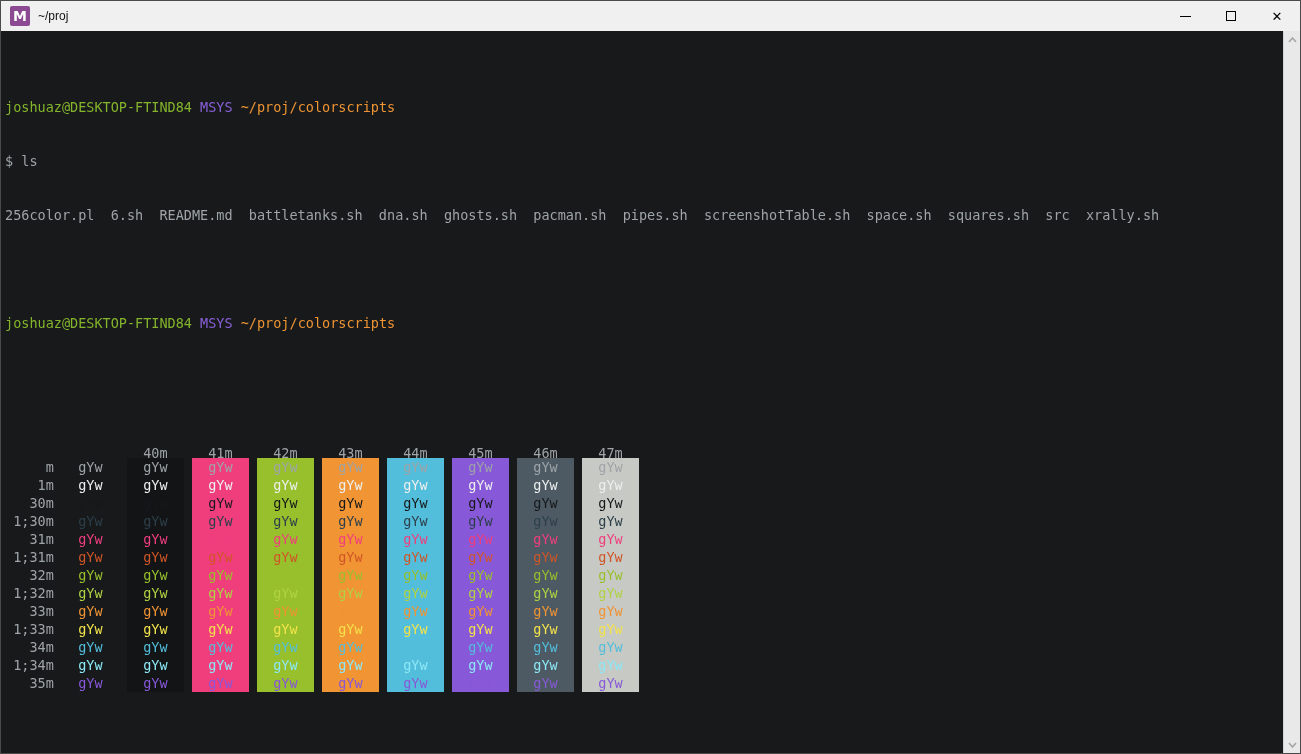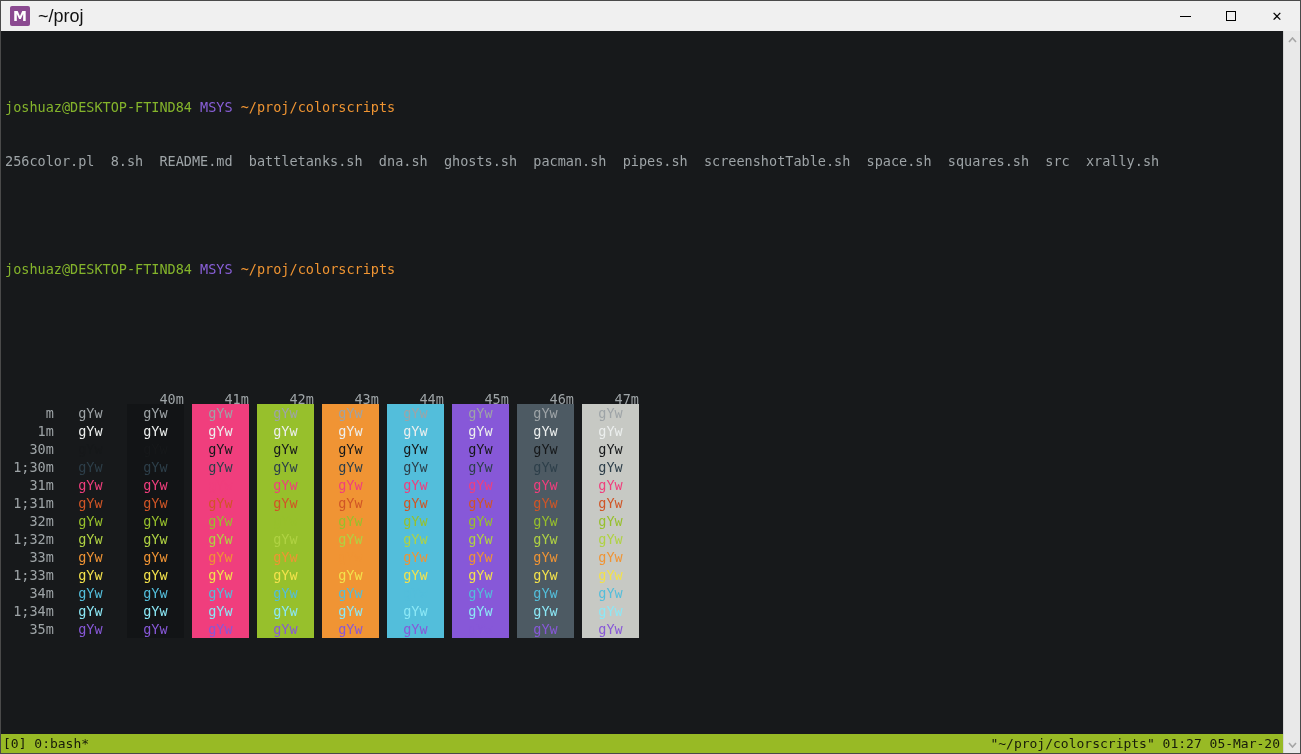--- a/index.html
+++ b/index.html
@@ -22,33 +22,33 @@
     color:var(--titlebar_fg);
   }
   .app-icon {
     width:20px; height:20px; margin-left:9px;
     background:var(--icon_bg);
     display:flex; align-items:center; justify-content:center;
     color:var(--icon_fg); font-weight:bold; font-size:14px;
     font-family:"DejaVu Sans", sans-serif;
     border-radius:2px;
   }
-  .title { margin-left:8px; font-size:18px; }
+  .title { margin-left:8px; font-size:12px; }
   .controls { margin-left:auto; display:flex; height:100%; }
   .ctl {
     width:46px; height:100%;
     display:flex; align-items:center; justify-content:center;
     cursor:default;
   }
   .glyph-min { width:11px; height:1px; background:#000; display:block; }
   .glyph-max { width:10px; height:10px; border:1px solid #000; display:block; }
   .glyph-close { font-size:13px; color:#000; font-family:"DejaVu Sans", sans-serif; }
 
   
-  .bodyrow { flex:1; display:flex; min-height:0; }
+  .bodyrow { flex:1; display:flex; min-height:0;gap:48px; }
   .termcol { flex:1; display:flex; flex-direction:column; min-width:0; }
 
   .screen {
     flex:1; overflow:hidden;
     background:var(--terminal_bg);
     color:var(--default_fg);
     font-size:13.5px; line-height:18px;
     padding:13px 0 0 4px;
     white-space:pre;
   }
@@ -57,21 +57,21 @@
   .e { color:var(--prompt_env); }
   .p { color:var(--prompt_path); }
   .c { color:var(--command_fg); }
 
   
   .trow { height:18px; white-space:nowrap; }
   .tlabel { display:inline-block; width:6ch; text-align:right; color:var(--default_fg); }
   .tcell { display:inline-block; width:8ch; }
   .tblock { display:inline-block; width:7ch; margin-left:1ch; text-align:center; height:18px; }
   .bold { font-weight:normal; }
-  .thead { color:var(--default_fg);text-align:right; }
+  .thead { color:var(--default_fg); }
 
   
   .statusbar {
     flex:0 0 19px; height:19px;
     background:var(--tmux_bg); color:var(--tmux_fg);
     font-size:13px; line-height:19px;
     display:flex; justify-content:space-between;
     padding:0 3px 0 2px;
     white-space:pre;
   }
@@ -107,38 +107,35 @@
           <span class="glyph-close">✕</span>
         </div>
     </div>
   </div>
 
   <div class="bodyrow">
     <div class="termcol">
       <div class="screen">
 
         <div class="line"><span class="u">joshuaz@DESKTOP-FTIND84</span> <span class="e">MSYS</span> <span class="p">~/proj/colorscripts</span></div>
-        <div class="line c">256color.pl  8.sh  README.md  battletanks.sh  dna.sh  ghosts.sh  pacman.sh  pipes.sh  screenshotTable.sh  space.sh  squares.sh  src  xrally.sh</div>
+        <div class="line c">$ ls</div>
+        <div class="line c">256color.pl  6.sh  README.md  battletanks.sh  dna.sh  ghosts.sh  pacman.sh  pipes.sh  screenshotTable.sh  space.sh  squares.sh  src  xrally.sh</div>
         <div class="line"></div>
         <div class="line"><span class="u">joshuaz@DESKTOP-FTIND84</span> <span class="e">MSYS</span> <span class="p">~/proj/colorscripts</span></div>
         <div class="line"></div>
 
         <div id="color-table"><div class="trow"><span class="tlabel"></span><span class="tcell"><span class="tblock"></span></span><span class="tcell"><span class="tblock thead">40m</span></span><span class="tcell"><span class="tblock thead">41m</span></span><span class="tcell"><span class="tblock thead">42m</span></span><span class="tcell"><span class="tblock thead">43m</span></span><span class="tcell"><span class="tblock thead">44m</span></span><span class="tcell"><span class="tblock thead">45m</span></span><span class="tcell"><span class="tblock thead">46m</span></span><span class="tcell"><span class="tblock thead">47m</span></span></div><div class="trow"><span class="tlabel">m</span><span class="tcell"><span class="tblock" style="color: rgb(158, 164, 167);">gYw</span></span><span class="tcell"><span class="tblock" style="color: rgb(158, 164, 167); background: rgb(18, 20, 22);">gYw</span></span><span class="tcell"><span class="tblock" style="color: rgb(158, 164, 167); background: rgb(240, 62, 125);">gYw</span></span><span class="tcell"><span class="tblock" style="color: rgb(158, 164, 167); background: rgb(151, 192, 44);">gYw</span></span><span class="tcell"><span class="tblock" style="color: rgb(158, 164, 167); background: rgb(240, 148, 52);">gYw</span></span><span class="tcell"><span class="tblock" style="color: rgb(158, 164, 167); background: rgb(83, 190, 219);">gYw</span></span><span class="tcell"><span class="tblock" style="color: rgb(158, 164, 167); background: rgb(135, 88, 216);">gYw</span></span><span class="tcell"><span class="tblock" style="color: rgb(158, 164, 167); background: rgb(77, 90, 99);">gYw</span></span><span class="tcell"><span class="tblock" style="color: rgb(158, 164, 167); background: rgb(199, 201, 196);">gYw</span></span></div><div class="trow"><span class="tlabel bold">1m</span><span class="tcell"><span class="tblock bold" style="color: rgb(236, 239, 238);">gYw</span></span><span class="tcell"><span class="tblock bold" style="color: rgb(236, 239, 238); background: rgb(18, 20, 22);">gYw</span></span><span class="tcell"><span class="tblock bold" style="color: rgb(236, 239, 238); background: rgb(240, 62, 125);">gYw</span></span><span class="tcell"><span class="tblock bold" style="color: rgb(236, 239, 238); background: rgb(151, 192, 44);">gYw</span></span><span class="tcell"><span class="tblock bold" style="color: rgb(236, 239, 238); background: rgb(240, 148, 52);">gYw</span></span><span class="tcell"><span class="tblock bold" style="color: rgb(236, 239, 238); background: rgb(83, 190, 219);">gYw</span></span><span class="tcell"><span class="tblock bold" style="color: rgb(236, 239, 238); background: rgb(135, 88, 216);">gYw</span></span><span class="tcell"><span class="tblock bold" style="color: rgb(236, 239, 238); background: rgb(77, 90, 99);">gYw</span></span><span class="tcell"><span class="tblock bold" style="color: rgb(236, 239, 238); background: rgb(199, 201, 196);">gYw</span></span></div><div class="trow"><span class="tlabel">30m</span><span class="tcell"><span class="tblock" style="color: rgb(22, 24, 26);">gYw</span></span><span class="tcell"><span class="tblock" style="color: rgb(22, 24, 26); background: rgb(18, 20, 22);">gYw</span></span><span class="tcell"><span class="tblock" style="color: rgb(22, 24, 26); background: rgb(240, 62, 125);">gYw</span></span><span class="tcell"><span class="tblock" style="color: rgb(22, 24, 26); background: rgb(151, 192, 44);">gYw</span></span><span class="tcell"><span class="tblock" style="color: rgb(22, 24, 26); background: rgb(240, 148, 52);">gYw</span></span><span class="tcell"><span class="tblock" style="color: rgb(22, 24, 26); background: rgb(83, 190, 219);">gYw</span></span><span class="tcell"><span class="tblock" style="color: rgb(22, 24, 26); background: rgb(135, 88, 216);">gYw</span></span><span class="tcell"><span class="tblock" style="color: rgb(22, 24, 26); background: rgb(77, 90, 99);">gYw</span></span><span class="tcell"><span class="tblock" style="color: rgb(22, 24, 26); background: rgb(199, 201, 196);">gYw</span></span></div><div class="trow"><span class="tlabel bold">1;30m</span><span class="tcell"><span class="tblock bold" style="color: rgb(45, 63, 74);">gYw</span></span><span class="tcell"><span class="tblock bold" style="color: rgb(45, 63, 74); background: rgb(18, 20, 22);">gYw</span></span><span class="tcell"><span class="tblock bold" style="color: rgb(45, 63, 74); background: rgb(240, 62, 125);">gYw</span></span><span class="tcell"><span class="tblock bold" style="color: rgb(45, 63, 74); background: rgb(151, 192, 44);">gYw</span></span><span class="tcell"><span class="tblock bold" style="color: rgb(45, 63, 74); background: rgb(240, 148, 52);">gYw</span></span><span class="tcell"><span class="tblock bold" style="color: rgb(45, 63, 74); background: rgb(83, 190, 219);">gYw</span></span><span class="tcell"><span class="tblock bold" style="color: rgb(45, 63, 74); background: rgb(135, 88, 216);">gYw</span></span><span class="tcell"><span class="tblock bold" style="color: rgb(45, 63, 74); background: rgb(77, 90, 99);">gYw</span></span><span class="tcell"><span class="tblock bold" style="color: rgb(45, 63, 74); background: rgb(199, 201, 196);">gYw</span></span></div><div class="trow"><span class="tlabel">31m</span><span class="tcell"><span class="tblock" style="color: rgb(240, 62, 125);">gYw</span></span><span class="tcell"><span class="tblock" style="color: rgb(240, 62, 125); background: rgb(18, 20, 22);">gYw</span></span><span class="tcell"><span class="tblock" style="color: rgb(240, 62, 125); background: rgb(240, 62, 125);">gYw</span></span><span class="tcell"><span class="tblock" style="color: rgb(240, 62, 125); background: rgb(151, 192, 44);">gYw</span></span><span class="tcell"><span class="tblock" style="color: rgb(240, 62, 125); background: rgb(240, 148, 52);">gYw</span></span><span class="tcell"><span class="tblock" style="color: rgb(240, 62, 125); background: rgb(83, 190, 219);">gYw</span></span><span class="tcell"><span class="tblock" style="color: rgb(240, 62, 125); background: rgb(135, 88, 216);">gYw</span></span><span class="tcell"><span class="tblock" style="color: rgb(240, 62, 125); background: rgb(77, 90, 99);">gYw</span></span><span class="tcell"><span class="tblock" style="color: rgb(240, 62, 125); background: rgb(199, 201, 196);">gYw</span></span></div><div class="trow"><span class="tlabel bold">1;31m</span><span class="tcell"><span class="tblock bold" style="color: rgb(208, 85, 38);">gYw</span></span><span class="tcell"><span class="tblock bold" style="color: rgb(208, 85, 38); background: rgb(18, 20, 22);">gYw</span></span><span class="tcell"><span class="tblock bold" style="color: rgb(208, 85, 38); background: rgb(240, 62, 125);">gYw</span></span><span class="tcell"><span class="tblock bold" style="color: rgb(208, 85, 38); background: rgb(151, 192, 44);">gYw</span></span><span class="tcell"><span class="tblock bold" style="color: rgb(208, 85, 38); background: rgb(240, 148, 52);">gYw</span></span><span class="tcell"><span class="tblock bold" style="color: rgb(208, 85, 38); background: rgb(83, 190, 219);">gYw</span></span><span class="tcell"><span class="tblock bold" style="color: rgb(208, 85, 38); background: rgb(135, 88, 216);">gYw</span></span><span class="tcell"><span class="tblock bold" style="color: rgb(208, 85, 38); background: rgb(77, 90, 99);">gYw</span></span><span class="tcell"><span class="tblock bold" style="color: rgb(208, 85, 38); background: rgb(199, 201, 196);">gYw</span></span></div><div class="trow"><span class="tlabel">32m</span><span class="tcell"><span class="tblock" style="color: rgb(151, 192, 44);">gYw</span></span><span class="tcell"><span class="tblock" style="color: rgb(151, 192, 44); background: rgb(18, 20, 22);">gYw</span></span><span class="tcell"><span class="tblock" style="color: rgb(151, 192, 44); background: rgb(240, 62, 125);">gYw</span></span><span class="tcell"><span class="tblock" style="color: rgb(151, 192, 44); background: rgb(151, 192, 44);">gYw</span></span><span class="tcell"><span class="tblock" style="color: rgb(151, 192, 44); background: rgb(240, 148, 52);">gYw</span></span><span class="tcell"><span class="tblock" style="color: rgb(151, 192, 44); background: rgb(83, 190, 219);">gYw</span></span><span class="tcell"><span class="tblock" style="color: rgb(151, 192, 44); background: rgb(135, 88, 216);">gYw</span></span><span class="tcell"><span class="tblock" style="color: rgb(151, 192, 44); background: rgb(77, 90, 99);">gYw</span></span><span class="tcell"><span class="tblock" style="color: rgb(151, 192, 44); background: rgb(199, 201, 196);">gYw</span></span></div><div class="trow"><span class="tlabel bold">1;32m</span><span class="tcell"><span class="tblock bold" style="color: rgb(176, 210, 67);">gYw</span></span><span class="tcell"><span class="tblock bold" style="color: rgb(176, 210, 67); background: rgb(18, 20, 22);">gYw</span></span><span class="tcell"><span class="tblock bold" style="color: rgb(176, 210, 67); background: rgb(240, 62, 125);">gYw</span></span><span class="tcell"><span class="tblock bold" style="color: rgb(176, 210, 67); background: rgb(151, 192, 44);">gYw</span></span><span class="tcell"><span class="tblock bold" style="color: rgb(176, 210, 67); background: rgb(240, 148, 52);">gYw</span></span><span class="tcell"><span class="tblock bold" style="color: rgb(176, 210, 67); background: rgb(83, 190, 219);">gYw</span></span><span class="tcell"><span class="tblock bold" style="color: rgb(176, 210, 67); background: rgb(135, 88, 216);">gYw</span></span><span class="tcell"><span class="tblock bold" style="color: rgb(176, 210, 67); background: rgb(77, 90, 99);">gYw</span></span><span class="tcell"><span class="tblock bold" style="color: rgb(176, 210, 67); background: rgb(199, 201, 196);">gYw</span></span></div><div class="trow"><span class="tlabel">33m</span><span class="tcell"><span class="tblock" style="color: rgb(240, 148, 52);">gYw</span></span><span class="tcell"><span class="tblock" style="color: rgb(240, 148, 52); background: rgb(18, 20, 22);">gYw</span></span><span class="tcell"><span class="tblock" style="color: rgb(240, 148, 52); background: rgb(240, 62, 125);">gYw</span></span><span class="tcell"><span class="tblock" style="color: rgb(240, 148, 52); background: rgb(151, 192, 44);">gYw</span></span><span class="tcell"><span class="tblock" style="color: rgb(240, 148, 52); background: rgb(240, 148, 52);">gYw</span></span><span class="tcell"><span class="tblock" style="color: rgb(240, 148, 52); background: rgb(83, 190, 219);">gYw</span></span><span class="tcell"><span class="tblock" style="color: rgb(240, 148, 52); background: rgb(135, 88, 216);">gYw</span></span><span class="tcell"><span class="tblock" style="color: rgb(240, 148, 52); background: rgb(77, 90, 99);">gYw</span></span><span class="tcell"><span class="tblock" style="color: rgb(240, 148, 52); background: rgb(199, 201, 196);">gYw</span></span></div><div class="trow"><span class="tlabel bold">1;33m</span><span class="tcell"><span class="tblock bold" style="color: rgb(243, 226, 75);">gYw</span></span><span class="tcell"><span class="tblock bold" style="color: rgb(243, 226, 75); background: rgb(18, 20, 22);">gYw</span></span><span class="tcell"><span class="tblock bold" style="color: rgb(243, 226, 75); background: rgb(240, 62, 125);">gYw</span></span><span class="tcell"><span class="tblock bold" style="color: rgb(243, 226, 75); background: rgb(151, 192, 44);">gYw</span></span><span class="tcell"><span class="tblock bold" style="color: rgb(243, 226, 75); background: rgb(240, 148, 52);">gYw</span></span><span class="tcell"><span class="tblock bold" style="color: rgb(243, 226, 75); background: rgb(83, 190, 219);">gYw</span></span><span class="tcell"><span class="tblock bold" style="color: rgb(243, 226, 75); background: rgb(135, 88, 216);">gYw</span></span><span class="tcell"><span class="tblock bold" style="color: rgb(243, 226, 75); background: rgb(77, 90, 99);">gYw</span></span><span class="tcell"><span class="tblock bold" style="color: rgb(243, 226, 75); background: rgb(199, 201, 196);">gYw</span></span></div><div class="trow"><span class="tlabel">34m</span><span class="tcell"><span class="tblock" style="color: rgb(83, 190, 219);">gYw</span></span><span class="tcell"><span class="tblock" style="color: rgb(83, 190, 219); background: rgb(18, 20, 22);">gYw</span></span><span class="tcell"><span class="tblock" style="color: rgb(83, 190, 219); background: rgb(240, 62, 125);">gYw</span></span><span class="tcell"><span class="tblock" style="color: rgb(83, 190, 219); background: rgb(151, 192, 44);">gYw</span></span><span class="tcell"><span class="tblock" style="color: rgb(83, 190, 219); background: rgb(240, 148, 52);">gYw</span></span><span class="tcell"><span class="tblock" style="color: rgb(83, 190, 219); background: rgb(83, 190, 219);">gYw</span></span><span class="tcell"><span class="tblock" style="color: rgb(83, 190, 219); background: rgb(135, 88, 216);">gYw</span></span><span class="tcell"><span class="tblock" style="color: rgb(83, 190, 219); background: rgb(77, 90, 99);">gYw</span></span><span class="tcell"><span class="tblock" style="color: rgb(83, 190, 219); background: rgb(199, 201, 196);">gYw</span></span></div><div class="trow"><span class="tlabel bold">1;34m</span><span class="tcell"><span class="tblock bold" style="color: rgb(140, 232, 246);">gYw</span></span><span class="tcell"><span class="tblock bold" style="color: rgb(140, 232, 246); background: rgb(18, 20, 22);">gYw</span></span><span class="tcell"><span class="tblock bold" style="color: rgb(140, 232, 246); background: rgb(240, 62, 125);">gYw</span></span><span class="tcell"><span class="tblock bold" style="color: rgb(140, 232, 246); background: rgb(151, 192, 44);">gYw</span></span><span class="tcell"><span class="tblock bold" style="color: rgb(140, 232, 246); background: rgb(240, 148, 52);">gYw</span></span><span class="tcell"><span class="tblock bold" style="color: rgb(140, 232, 246); background: rgb(83, 190, 219);">gYw</span></span><span class="tcell"><span class="tblock bold" style="color: rgb(140, 232, 246); background: rgb(135, 88, 216);">gYw</span></span><span class="tcell"><span class="tblock bold" style="color: rgb(140, 232, 246); background: rgb(77, 90, 99);">gYw</span></span><span class="tcell"><span class="tblock bold" style="color: rgb(140, 232, 246); background: rgb(199, 201, 196);">gYw</span></span></div><div class="trow"><span class="tlabel">35m</span><span class="tcell"><span class="tblock" style="color: rgb(135, 88, 216);">gYw</span></span><span class="tcell"><span class="tblock" style="color: rgb(135, 88, 216); background: rgb(18, 20, 22);">gYw</span></span><span class="tcell"><span class="tblock" style="color: rgb(135, 88, 216); background: rgb(240, 62, 125);">gYw</span></span><span class="tcell"><span class="tblock" style="color: rgb(135, 88, 216); background: rgb(151, 192, 44);">gYw</span></span><span class="tcell"><span class="tblock" style="color: rgb(135, 88, 216); background: rgb(240, 148, 52);">gYw</span></span><span class="tcell"><span class="tblock" style="color: rgb(135, 88, 216); background: rgb(83, 190, 219);">gYw</span></span><span class="tcell"><span class="tblock" style="color: rgb(135, 88, 216); background: rgb(135, 88, 216);">gYw</span></span><span class="tcell"><span class="tblock" style="color: rgb(135, 88, 216); background: rgb(77, 90, 99);">gYw</span></span><span class="tcell"><span class="tblock" style="color: rgb(135, 88, 216); background: rgb(199, 201, 196);">gYw</span></span></div></div>
 
         
         
         
         
 
       </div>
 
-      <div class="statusbar">
-        <span>[0] 0:bash*</span>
-        <span>"~/proj/colorscripts" 01:27 05-Mar-20</span>
-      </div>
     </div>
 
     <div class="scrollbar">
       <div class="sb-arrow">
         <svg width="9" height="6" viewBox="0 0 9 6">
             <polyline points="1,5 4.5,1 8,5" fill="none" stroke="#a6a6a6" stroke-width="1.6"></polyline>
           </svg>
       </div>
       <div class="sb-track"></div>
       <div class="sb-arrow">

